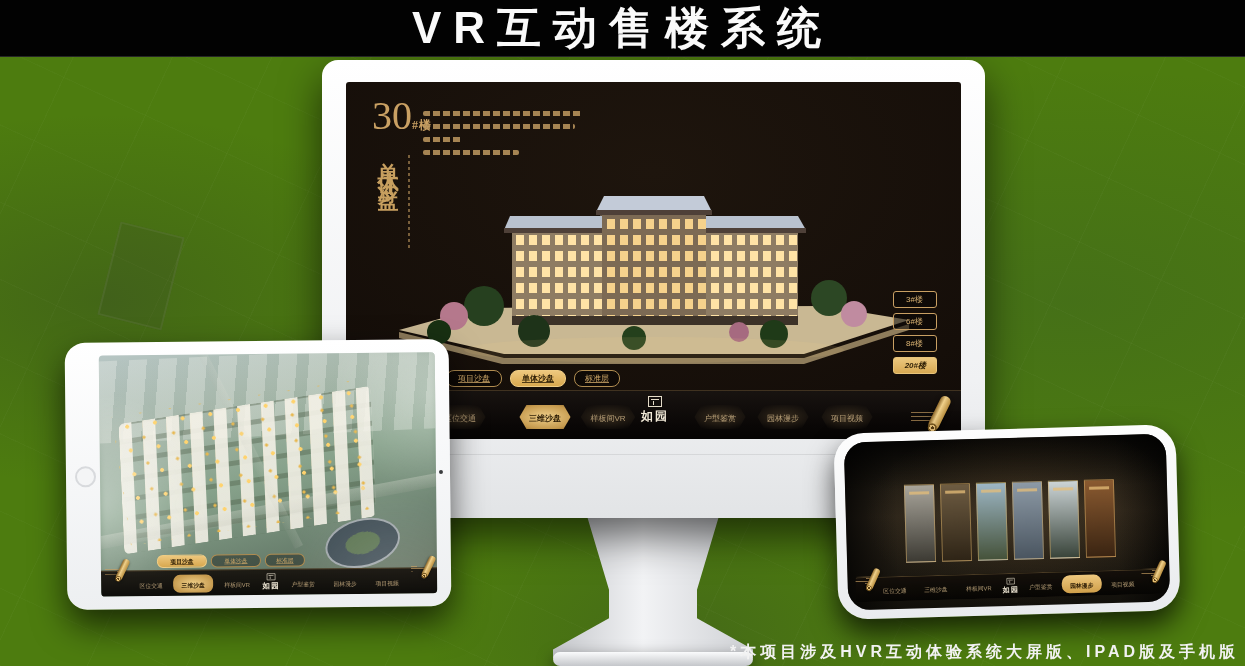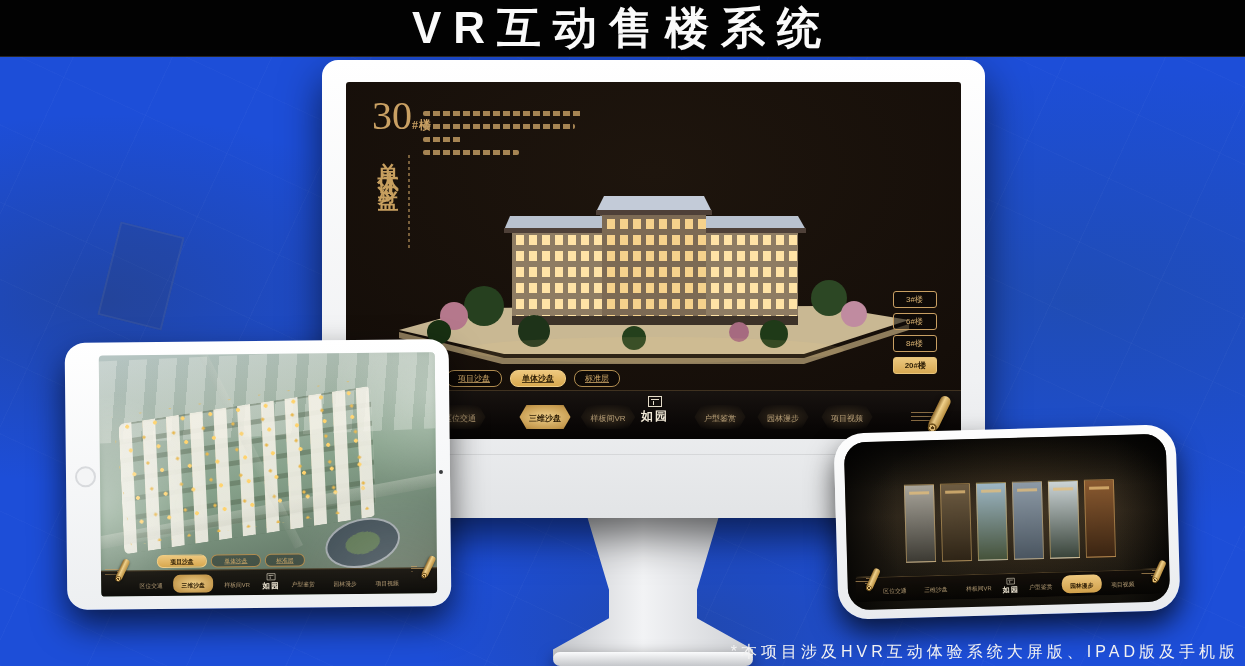--- a/index.html
+++ b/index.html
@@ -1,36 +1,36 @@
 <!DOCTYPE html>
 <html><head>
 <meta charset="utf-8">
 <style>
   html,body{margin:0;padding:0;background:#000;}
-  .stage{position:relative;width:1245px;height:666px;background:#1d4ed8;overflow:hidden;
+  .stage{position:relative;width:1245px;height:666px;background:#4d7c0f;overflow:hidden;
          font-family:"Liberation Sans",sans-serif;}
   
   .stage::before{content:"";position:absolute;inset:0;
     background:
       repeating-linear-gradient(115deg, rgba(255,255,255,.025) 0 1px, transparent 1px 90px),
       repeating-linear-gradient(25deg, rgba(255,255,255,.018) 0 1px, transparent 1px 70px),
       radial-gradient(60% 50% at 86% 45%, rgba(40,70,55,.22), transparent 70%),
       radial-gradient(40% 40% at 8% 45%, rgba(40,48,42,.28), transparent 70%),
       radial-gradient(30% 30% at 55% 95%, rgba(45,55,48,.25), transparent 70%);}
   .bg-plaque{position:absolute;left:108px;top:228px;width:62px;height:92px;transform:rotate(14deg);
     border:2px solid rgba(180,180,170,.10);background:rgba(60,60,55,.12);}
   .bg-roads{position:absolute;left:330px;top:270px;width:240px;height:70px;transform:rotate(-17deg);
     background:repeating-linear-gradient(0deg, rgba(200,210,200,.05) 0 1px, transparent 1px 24px);}
 
   
   .titlebar{position:absolute;top:0;left:0;right:0;height:56px;background:#020202;
     border-bottom:1px solid #262626;display:flex;align-items:center;justify-content:center;z-index:5;}
   .titlebar h1{margin:0;color:#fafafa;font-size:44px;font-weight:bold;letter-spacing:12px;}
 
-  .footnote{position:absolute;right:6px;bottom:3px;color:#f2f2f2;font-size:16px;letter-spacing:4px;z-index:9;}
+  .footnote{position:absolute;right:6px;bottom:3px;color:#f2f2f2;font-size:16px;letter-spacing:4px;z-index:9;font-weight:bold;}
 
   
   .t8{display:inline-block;font-size:10px;transform:scale(.8);transform-origin:center;white-space:nowrap;}
   .t6{display:inline-block;font-size:10px;transform:scale(.58);transform-origin:center;white-space:nowrap;}
 
   
   .scroll-orn{position:absolute;width:40px;height:40px;}
   .scroll-orn .lines{position:absolute;left:0;top:14px;width:26px;height:12px;
     background:repeating-linear-gradient(0deg, rgba(201,160,99,.65) 0 1px, transparent 1px 4px);}
   .scroll-orn .roll{position:absolute;right:6px;top:0;width:11px;height:36px;border-radius:5px;
@@ -62,21 +62,21 @@
     background:repeating-linear-gradient(0deg, rgba(201,160,99,.55) 0 3px, transparent 3px 6px);}
   .desc{position:absolute;left:77px;top:29px;}
   .desc .dl{height:5px;border-radius:2px;margin-bottom:8px;
     background:repeating-linear-gradient(90deg, rgba(190,152,95,.85) 0 7px, transparent 7px 10px);}
 
   .bldg-wrap{position:absolute;left:38px;top:86px;width:540px;height:200px;}
 
   .floor-btns{position:absolute;left:529px;top:209px;width:62px;display:flex;flex-direction:column;gap:5px;}
   .fbtn{height:15px;border:1px solid #c9a063;border-radius:3px;color:#d6b071;
     display:flex;align-items:center;justify-content:center;background:rgba(10,8,5,.55);margin-left:18px;}
-  .fbtn.active{background:linear-gradient(#ecc87f,#d7a953);color:#2e1f06;border-color:#e8c47a;font-weight:bold;}
+  .fbtn.active{background:linear-gradient(#ecc87f,#d7a953);color:#2e1f06;border-color:#e8c47a;font-weight:bold;font-style:italic;}
 
   .sub-tabs{position:absolute;left:100px;top:288px;display:flex;gap:8px;}
   .stab{height:15px;padding:0 7px;border:1px solid #b08c50;border-radius:8px;color:#cfa868;
     display:flex;align-items:center;background:rgba(0,0,0,.35);text-decoration:underline;}
   .stab.active{background:linear-gradient(#eec87e,#d8a84f);color:#2e1f06;border-color:#f0cd84;font-weight:bold;}
 
   .dnavbar{position:absolute;left:0;right:0;bottom:0;height:48px;
     background:linear-gradient(180deg,#181310,#0a0706 70%,#050403);
     border-top:1px solid rgba(201,160,99,.3);}
   .dnav-item{position:absolute;top:14px;transform:translateX(-50%);color:#b49c75;white-space:nowrap;

